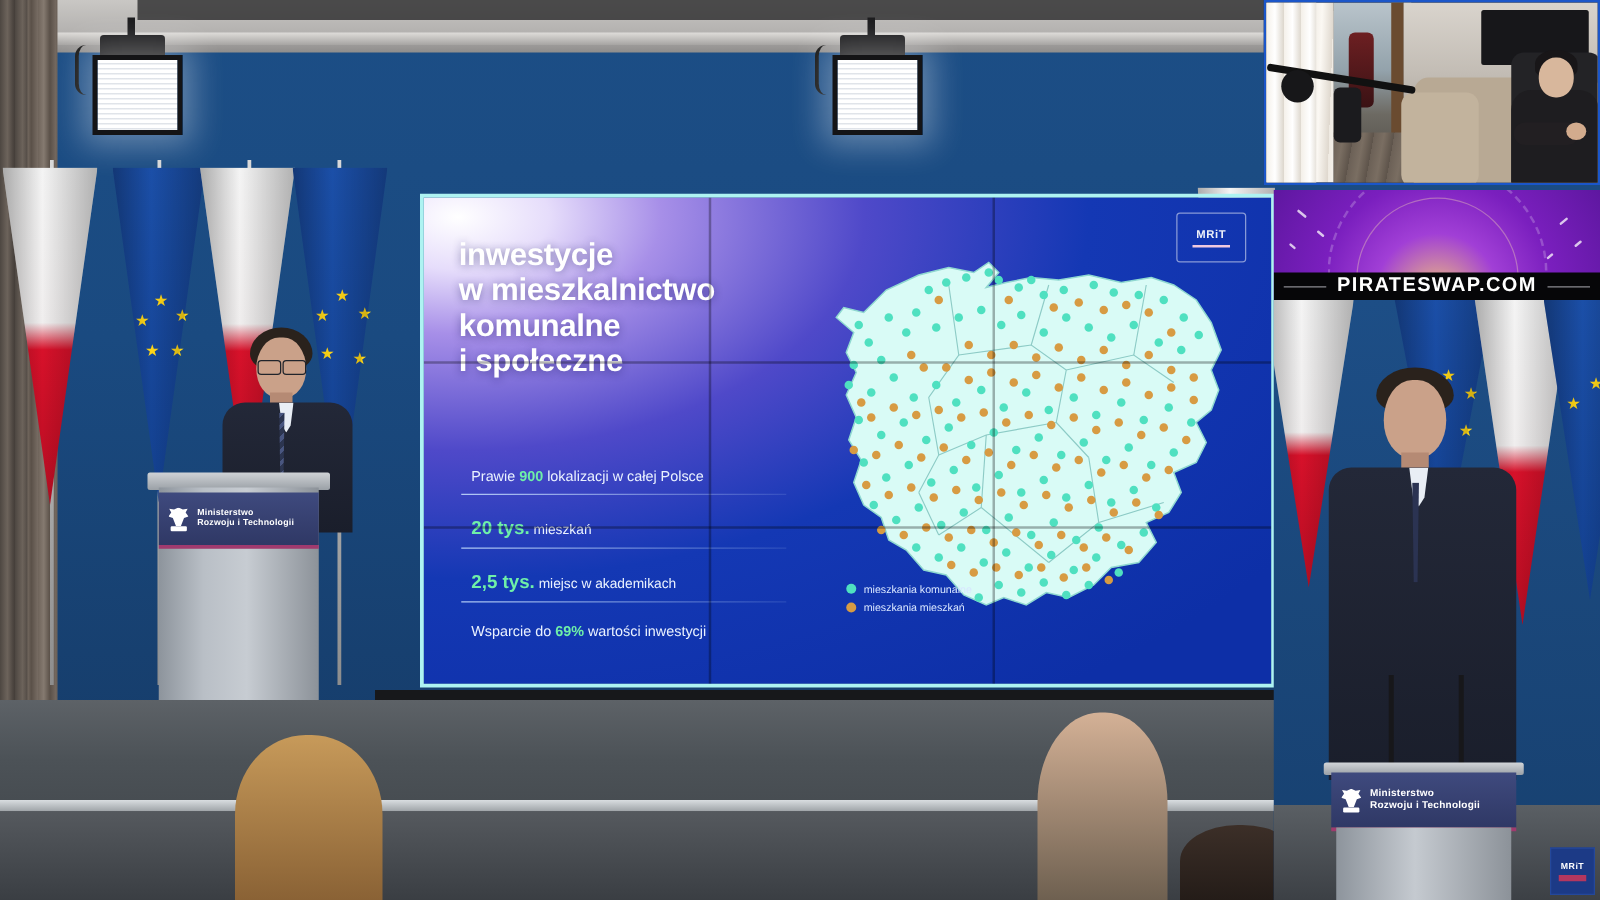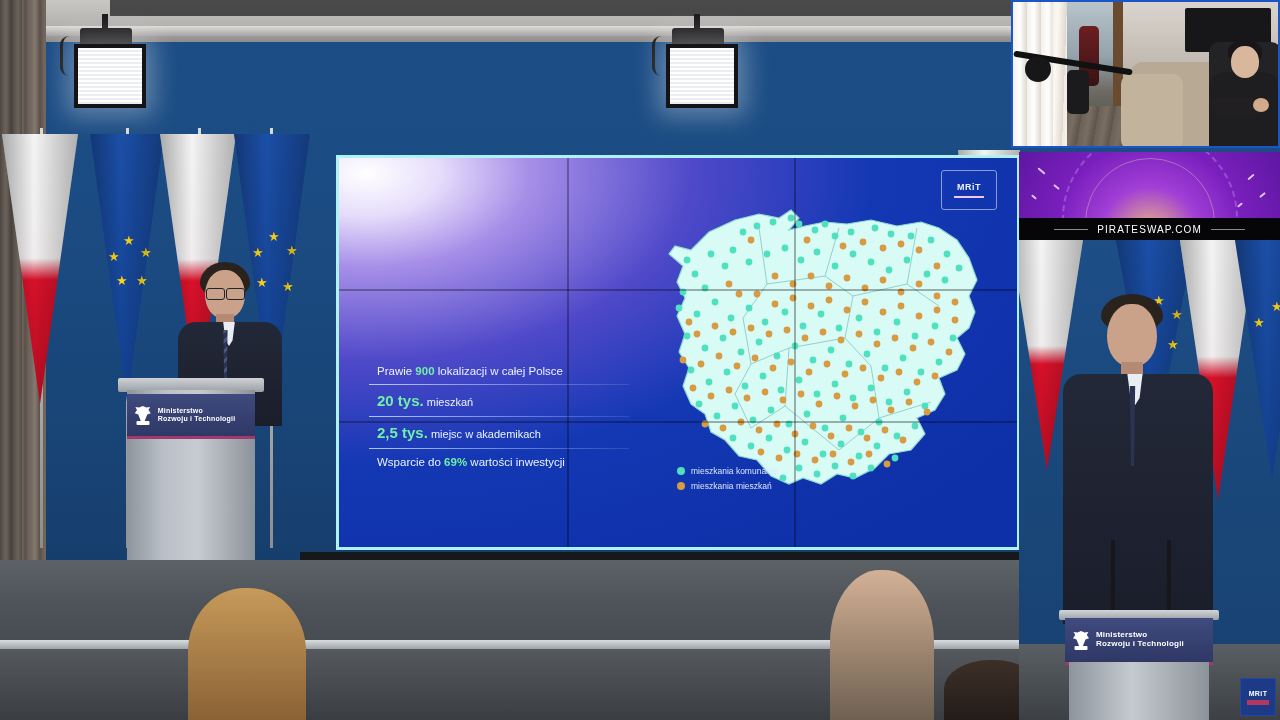--- a/index.html
+++ b/index.html
@@ -85,21 +85,21 @@
   
   #slide{position:absolute;left:336px;top:155px;width:684px;height:395px;
         border:3px solid #aef3f2;box-sizing:border-box;overflow:hidden;
         background:radial-gradient(120% 120% at 4% 4%, #ffffff 0%, #e6ddfb 9%, #a78fe8 20%, #4f49c9 40%, #1438b4 62%, #0d2fa7 100%);}
   .wall-seam-v{position:absolute;top:0;width:2px;height:100%;background:rgba(0,0,0,.30);}
   .wall-seam-h{position:absolute;left:0;height:2px;width:100%;background:rgba(0,0,0,.30);}
   .slide-title{position:absolute;left:28px;top:32px;width:310px;color:#fff;
         font-size:25px;font-weight:800;line-height:1.13;letter-spacing:-.3px;
         text-shadow:0 1px 7px rgba(20,20,90,.45);}
   .stats{position:absolute;left:30px;top:200px;width:260px;}
-  .stat{position:relative;padding:7px 0 7px 8px;color:#eaf2ff;font-size:11.5px;white-space:nowrap;}
+  .stat{position:relative;padding:7px 0 7px 8px;color:#eaf2ff;font-size:11.5px;white-space:nowrap;margin-top:11px;}
   .stat b{color:#6ff0a8;font-weight:800;}
   .stat.big{font-size:11px;}
   .stat.big b{font-size:15px;}
   .stat-rule{height:1px;background:linear-gradient(90deg,rgba(200,225,255,.85),rgba(200,225,255,.12));}
   .legend{position:absolute;left:338px;top:308px;}
   .legend-row{display:flex;align-items:center;gap:6px;margin-bottom:5px;}
   .legend-dot{width:8px;height:8px;border-radius:50%;}
   .legend-label{color:#d8e6ff;font-size:8.5px;}
   .mrit-box{position:absolute;right:20px;top:12px;width:54px;height:38px;
         border:1px solid rgba(255,255,255,.5);border-radius:3px;
@@ -146,21 +146,21 @@
   #ad{position:absolute;left:1019px;top:152px;width:261px;height:88px;overflow:hidden;
         background:radial-gradient(circle at 50% 96%, #f0c27a 0%, #a13fd6 32%, #7a1fbe 60%, #5e17a0 100%);}
   .ad-ring{position:absolute;left:50%;bottom:-66px;transform:translateX(-50%);
         width:172px;height:172px;border-radius:50%;border:2px dashed rgba(255,255,255,.22);}
   .ad-ring2{position:absolute;left:50%;bottom:-48px;transform:translateX(-50%);
         width:128px;height:128px;border-radius:50%;border:1px solid rgba(255,230,180,.35);}
   .ad-spark{position:absolute;background:rgba(255,255,255,.75);border-radius:1px;}
   .ad-bar{position:absolute;left:0;bottom:0;width:100%;height:22px;background:#060608;
         display:flex;align-items:center;justify-content:center;gap:9px;}
   .ad-bar .line{width:34px;height:1px;background:#8a8a90;}
-  .ad-bar .txt{color:#fff;font-size:10px;font-weight:400;letter-spacing:1.1px;}
+  .ad-bar .txt{color:#fff;font-size:16px;font-weight:700;letter-spacing:1.1px;}
 
   
   #pip2{position:absolute;left:1019px;top:240px;width:261px;height:480px;overflow:hidden;
         background:linear-gradient(180deg,#1d4e86 0%,#17406f 100%);}
   .p2-floor{position:absolute;left:0;top:404px;width:100%;height:76px;
         background:linear-gradient(180deg,#5a5f64,#3c4045);}
   .p2-podium{position:absolute;left:40px;top:370px;width:160px;height:112px;}
   .p2-plaque{position:absolute;left:6px;top:8px;width:148px;height:44px;
         background:linear-gradient(180deg,#3f4a7e,#2f3865);border-bottom:3px solid #a03a6e;}
   .p2-col{position:absolute;left:10px;top:52px;width:140px;height:60px;
@@ -262,20 +262,26 @@
         <div class="plaque-text">
           <div class="l1">Ministerstwo</div>
           <div class="l2">Rozwoju i Technologii</div>
         </div>
       </div>
     </div>
   </div>
 
   <div id="slide">
 
+    <div class="slide-title">
+      <div>inwestycje</div>
+      <div>w mieszkalnictwo</div>
+      <div>komunalne</div>
+      <div>i społeczne</div>
+    </div>
 
     <div class="stats">
       <div class="stat">
         <span>Prawie </span><b>900</b><span> lokalizacji w całej Polsce</span>
       </div>
       <div class="stat-rule"></div>
       <div class="stat big">
         <span></span><b>20 tys.</b><span> mieszkań</span>
       </div>
       <div class="stat-rule"></div>

